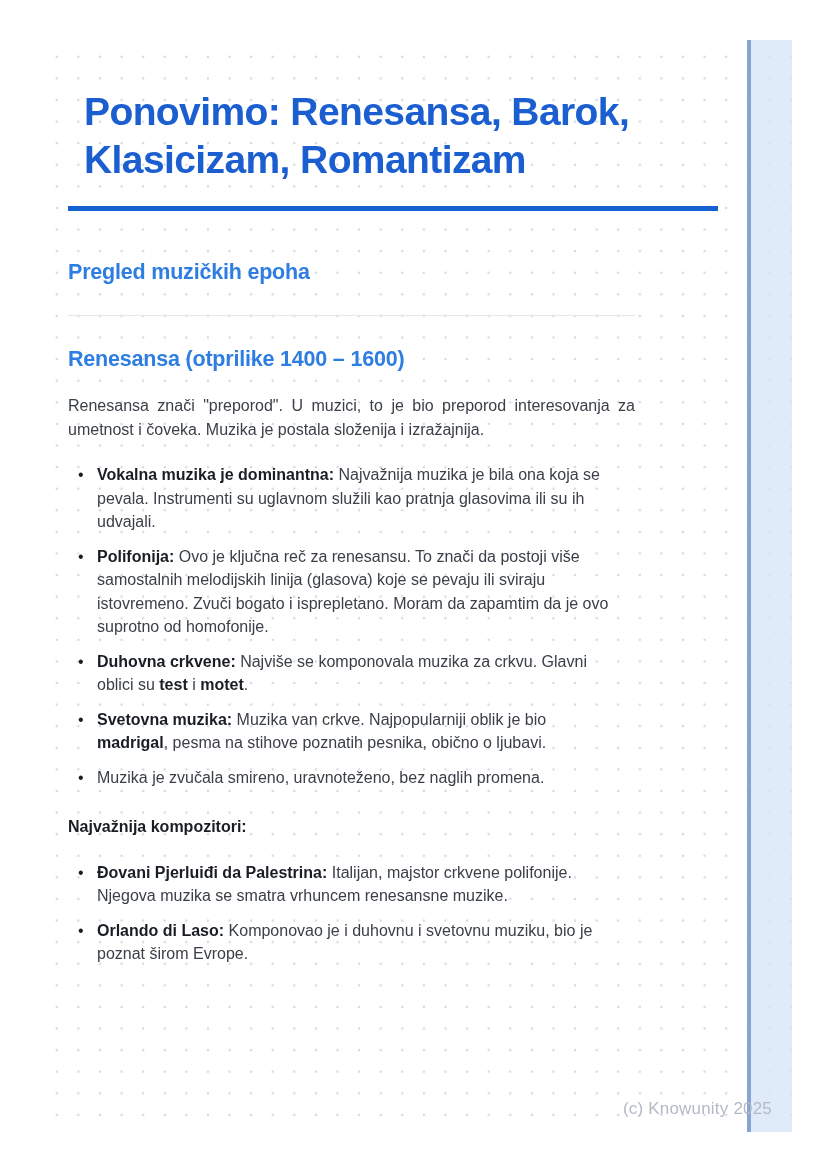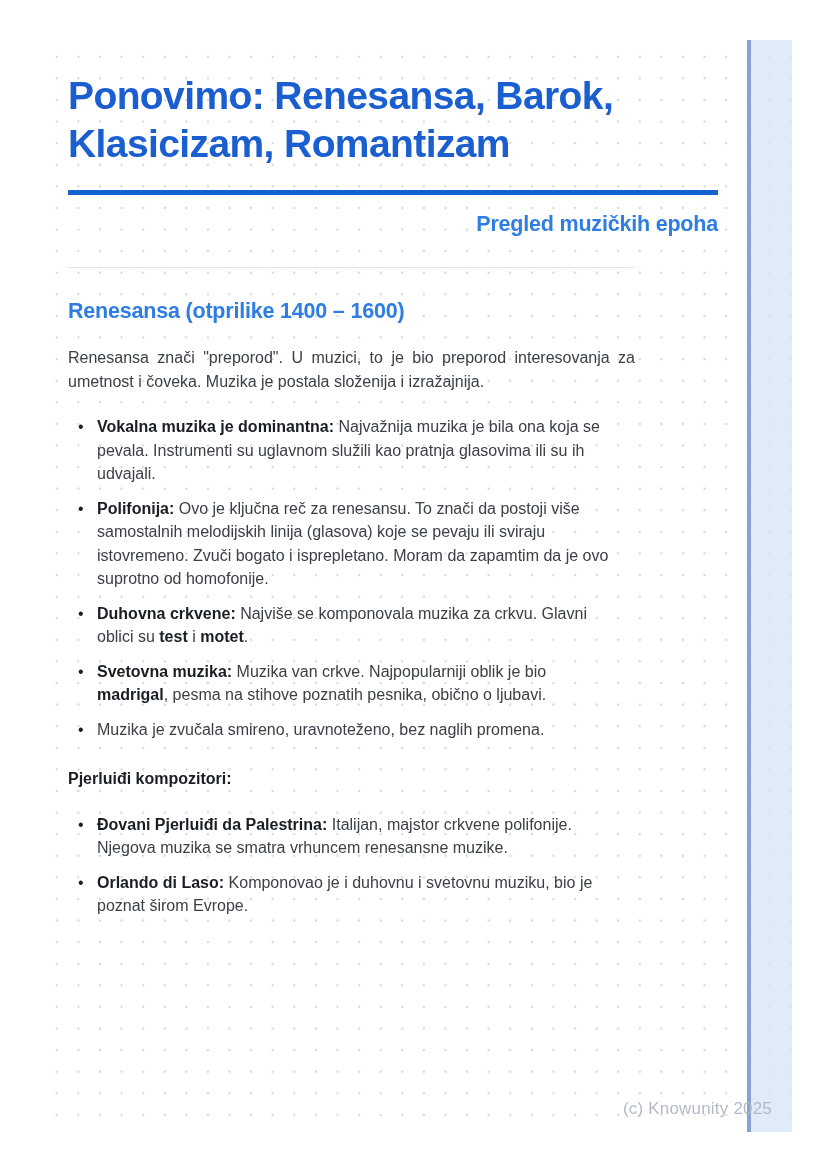--- a/index.html
+++ b/index.html
@@ -32,36 +32,36 @@
   .margin-strip{
     position:absolute;left:747px;top:40px;width:45px;height:1092px;
     box-sizing:border-box;
     background:var(--strip-fill);
     border-left:4px solid var(--strip-line);
   }
   .content{
     position:absolute;left:68px;top:72px;width:650px;
   }
   h1{
-    margin:0;
+    margin:16px;
     font-size:39px;line-height:48px;font-weight:800;
     letter-spacing:-0.6px;
     color:var(--title-blue);
   }
   .rule{
     margin-top:22px;width:650px;height:5px;
     background:var(--rule-blue);
   }
   h2{
     margin:0;
     font-size:21.5px;line-height:26px;font-weight:800;
     letter-spacing:-0.2px;
     color:var(--heading-blue);
   }
-  h2.first{margin-top:16px;text-align:right;}
+  h2.first{margin-top:48px;}
   h2.second{margin-top:30px;}
   p.body{
     margin:24px 0 0 0;width:567px;
     font-size:16px;line-height:23.5px;
     text-align:justify;
     color:var(--body-text);
   }
   p.body.tight{margin-top:22px;}
   .divider{
     margin-top:30px;width:567px;height:1px;
@@ -114,21 +114,21 @@
     <p class="body tight">Renesansa znači "preporod". U muzici, to je bio preporod interesovanja za umetnost i čoveka. Muzika je postala složenija i izražajnija.</p>
 
     <ul class="bullets">
         <li><span class="marker">•</span><span class="b">Vokalna muzika je dominantna:</span><span> Najvažnija muzika je bila ona koja se pevala. Instrumenti su uglavnom služili kao pratnja glasovima ili su ih udvajali.</span></li>
         <li><span class="marker">•</span><span class="b">Polifonija:</span><span> Ovo je ključna reč za renesansu. To znači da postoji više samostalnih melodijskih linija (glasova) koje se pevaju ili sviraju istovremeno. Zvuči bogato i isprepletano. Moram da zapamtim da je ovo suprotno od homofonije.</span></li>
         <li><span class="marker">•</span><span class="b">Duhovna crkvene:</span><span> Najviše se komponovala muzika za crkvu. Glavni oblici su </span><span class="b">test</span><span> i </span><span class="b">motet</span><span>.</span></li>
         <li><span class="marker">•</span><span class="b">Svetovna muzika:</span><span> Muzika van crkve. Najpopularniji oblik je bio </span><span class="b">madrigal</span><span>, pesma na stihove poznatih pesnika, obično o ljubavi.</span></li>
         <li><span class="marker">•</span><span>Muzika je zvučala smireno, uravnoteženo, bez naglih promena.</span></li>
       </ul>
 
-    <p class="subhead">Pjerluiđi kompozitori:</p>
+    <p class="subhead">Najvažnija kompozitori:</p>
     <ul class="bullets">
         <li><span class="marker">•</span><span class="b">Đovani Pjerluiđi da Palestrina:</span><span> Italijan, majstor crkvene polifonije. Njegova muzika se smatra vrhuncem renesansne muzike.</span></li>
         <li><span class="marker">•</span><span class="b">Orlando di Laso:</span><span> Komponovao je i duhovnu i svetovnu muziku, bio je poznat širom Evrope.</span></li>
       </ul>
   </div>
 
   <div class="footer">(c) Knowunity 2025</div>
 </div>
 
 </body></html>

